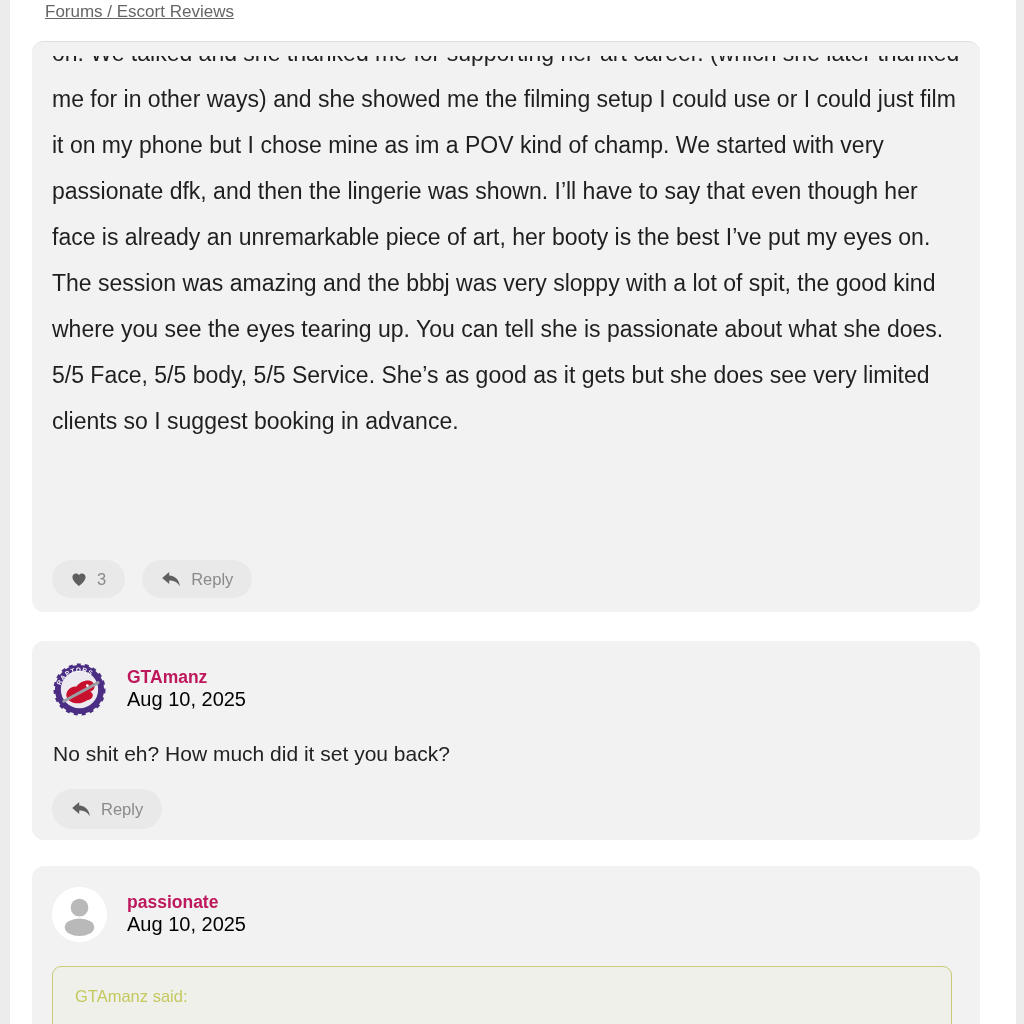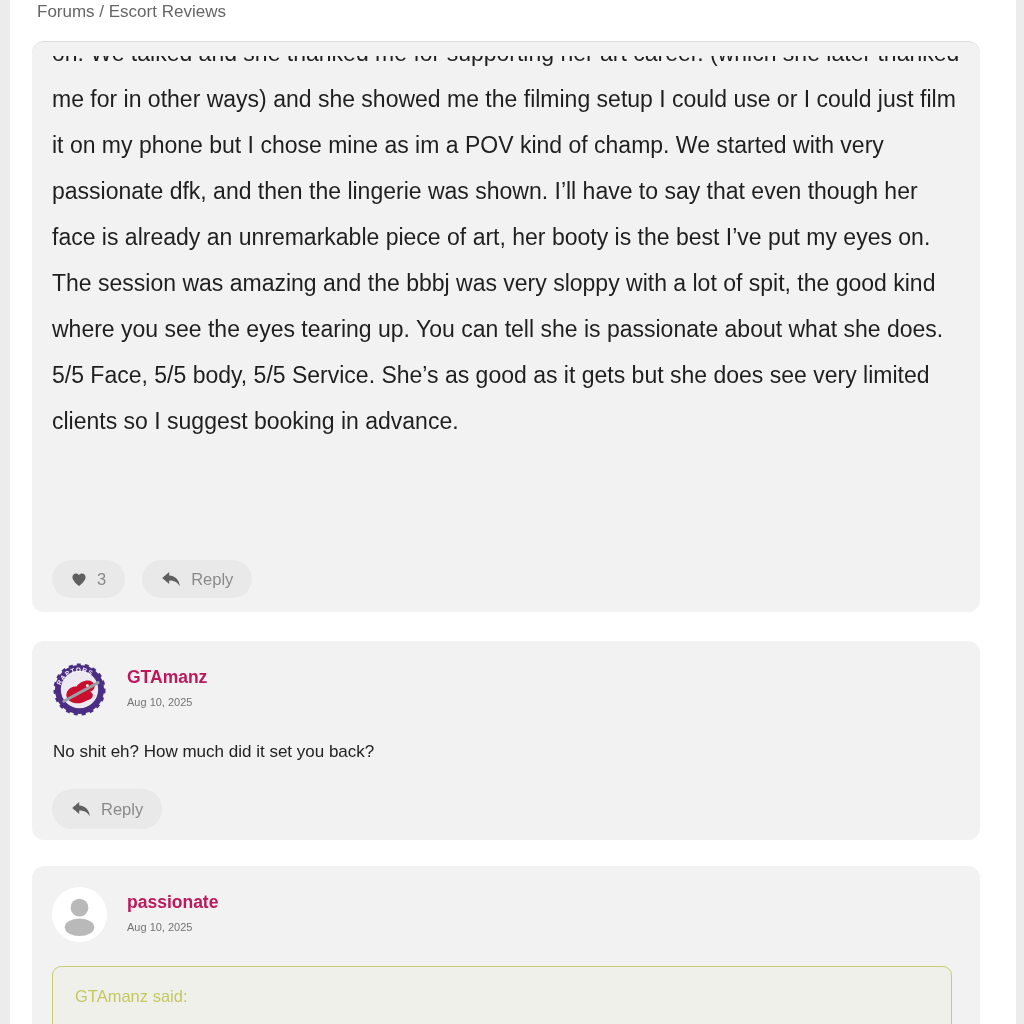--- a/index.html
+++ b/index.html
@@ -11,22 +11,23 @@
     font-family: "Liberation Sans", sans-serif;
     color: #1e1e1e;
   }
   .edge-strip {
     position: absolute; top: 0; height: 1024px; background: #ececec;
   }
   .edge-strip.left  { left: 0;  width: 10px; }
   .edge-strip.right { right: 0; width: 8px; }
 
   .breadcrumb {
-    position: absolute; left: 37px; top: 2px;
+    position: absolute; left: 45px; top: 2px;
     font-size: 17px; color: #666;
+    text-decoration: underline;
     cursor: pointer;
   }
 
   .card {
     position: absolute; left: 32px; width: 948px;
     background: #f2f2f2; border-radius: 12px;
   }
 
   
   .post-card {
@@ -62,24 +63,24 @@
   }
   .avatar {
     width: 55px; height: 55px; border-radius: 50%;
     overflow: hidden; flex: 0 0 auto; cursor: pointer;
   }
   .avatar.default { background: #ffffff; }
   .head-text { padding-top: 5px; }
   .author {
     font-size: 17.5px; font-weight: 700; color: #be185d; cursor: pointer;
   }
-  .c-date { margin-top: 8px; font-size: 11px; color: #737373; }
+  .c-date { margin-top: 0; font-size: 20px; color: #000000; }
   .comment-body {
     position: absolute; left: 21px; top: 101px;
-    font-size: 17px; color: #222;
+    font-size: 21px; color: #222;
   }
   .comment-reply { position: absolute; left: 20px; top: 148px; }
 
   
   .quote-block {
     position: absolute; left: 20px; top: 100px;
     width: 900px; height: 280px;
     background: #f0f0ea;
     border: 1px solid #c9cc74;
     border-radius: 9px;

